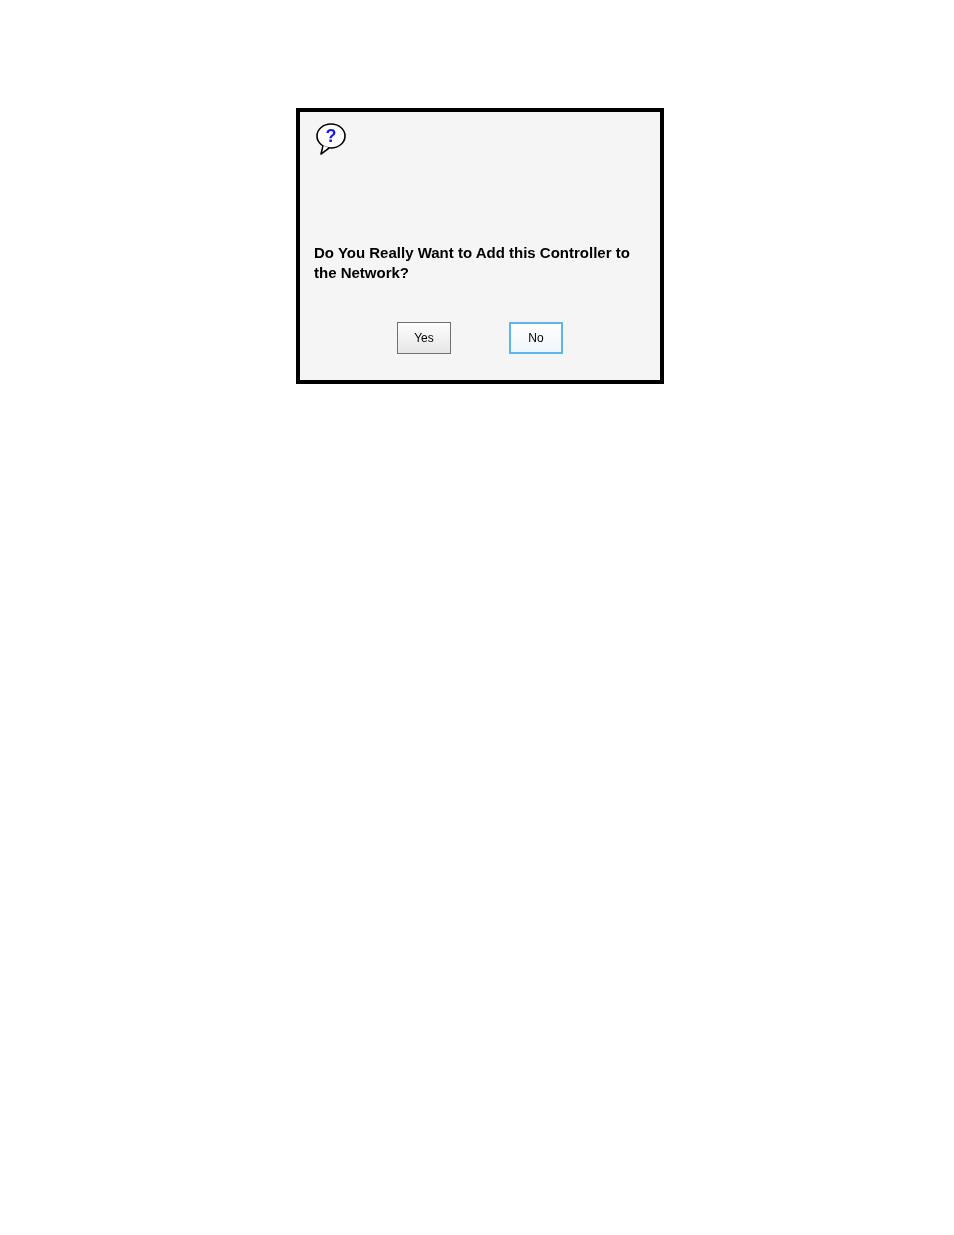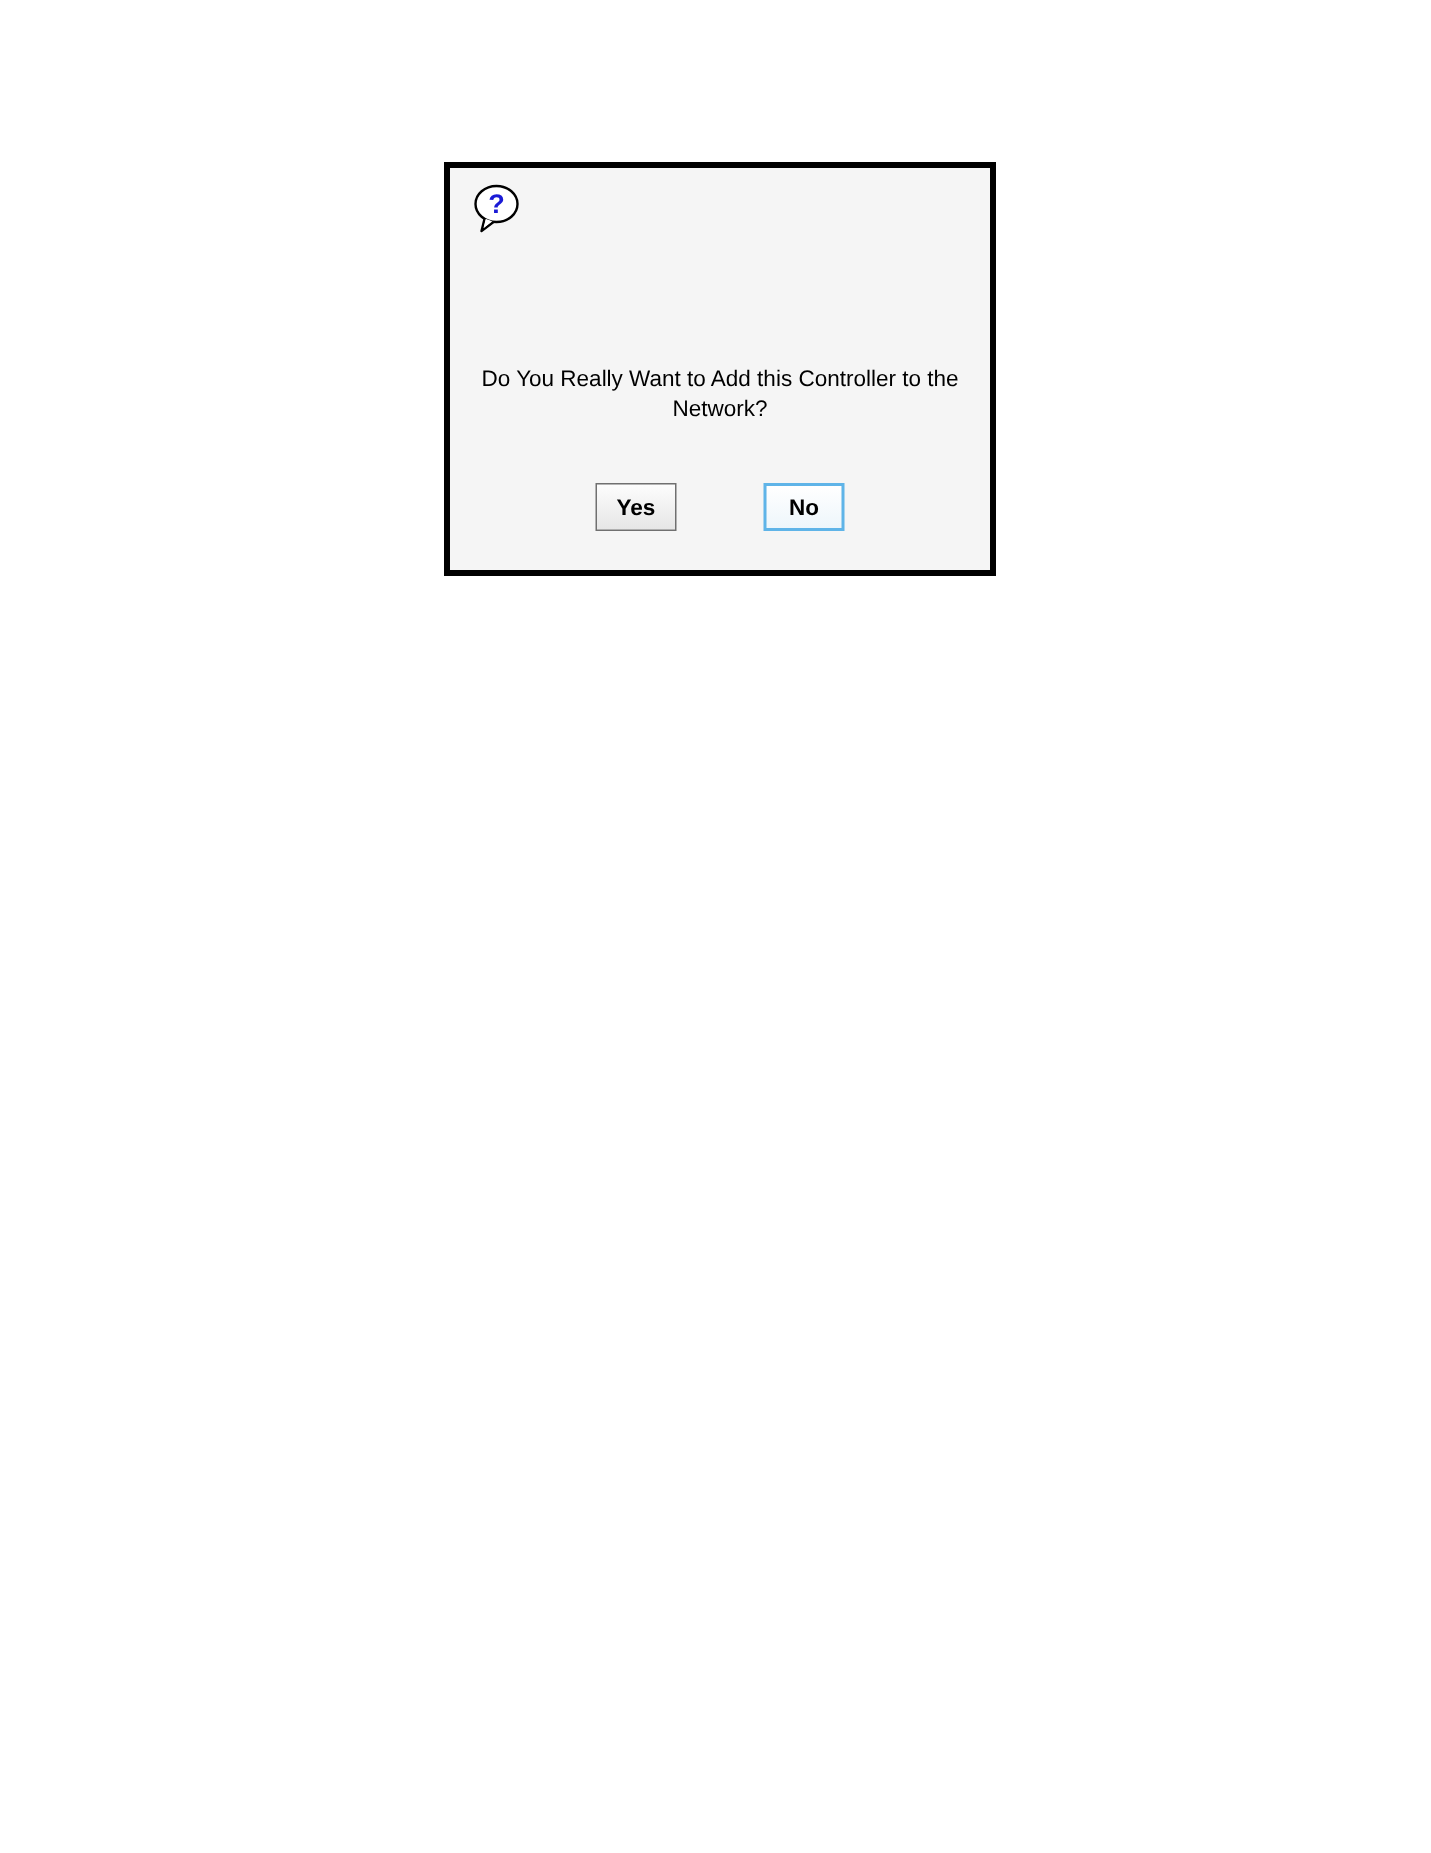--- a/index.html
+++ b/index.html
@@ -38,40 +38,40 @@
     .dialog-body {
       flex: 1;
       display: flex;
       flex-direction: column;
       justify-content: center;
       align-items: center;
       padding: 0 14px;
     }
     .dialog-message {
       font-size: 15px;
-      font-weight: normal;
+      font-weight: bold;
       color: #000000;
-      text-align: center;
+      text-align: left;
       line-height: 1.35;
       margin-top: 36px;
     }
     .dialog-buttons {
       display: flex;
       justify-content: center;
       gap: 58px;
       padding: 0 0 16px 0;
       height: 58px;
       align-items: flex-start;
     }
     .btn {
       min-width: 54px;
       height: 32px;
       padding: 0 12px;
-      font-size: 15px;
-      font-weight: bold;
+      font-size: 12px;
+      font-weight: normal;
       color: #000000;
       background: linear-gradient(to bottom, #fdfdfd, #e6e6e6);
       border: 1px solid #707070;
       border-radius: 0;
       cursor: pointer;
       display: flex;
       align-items: center;
       justify-content: center;
     }
     .btn-focused {

